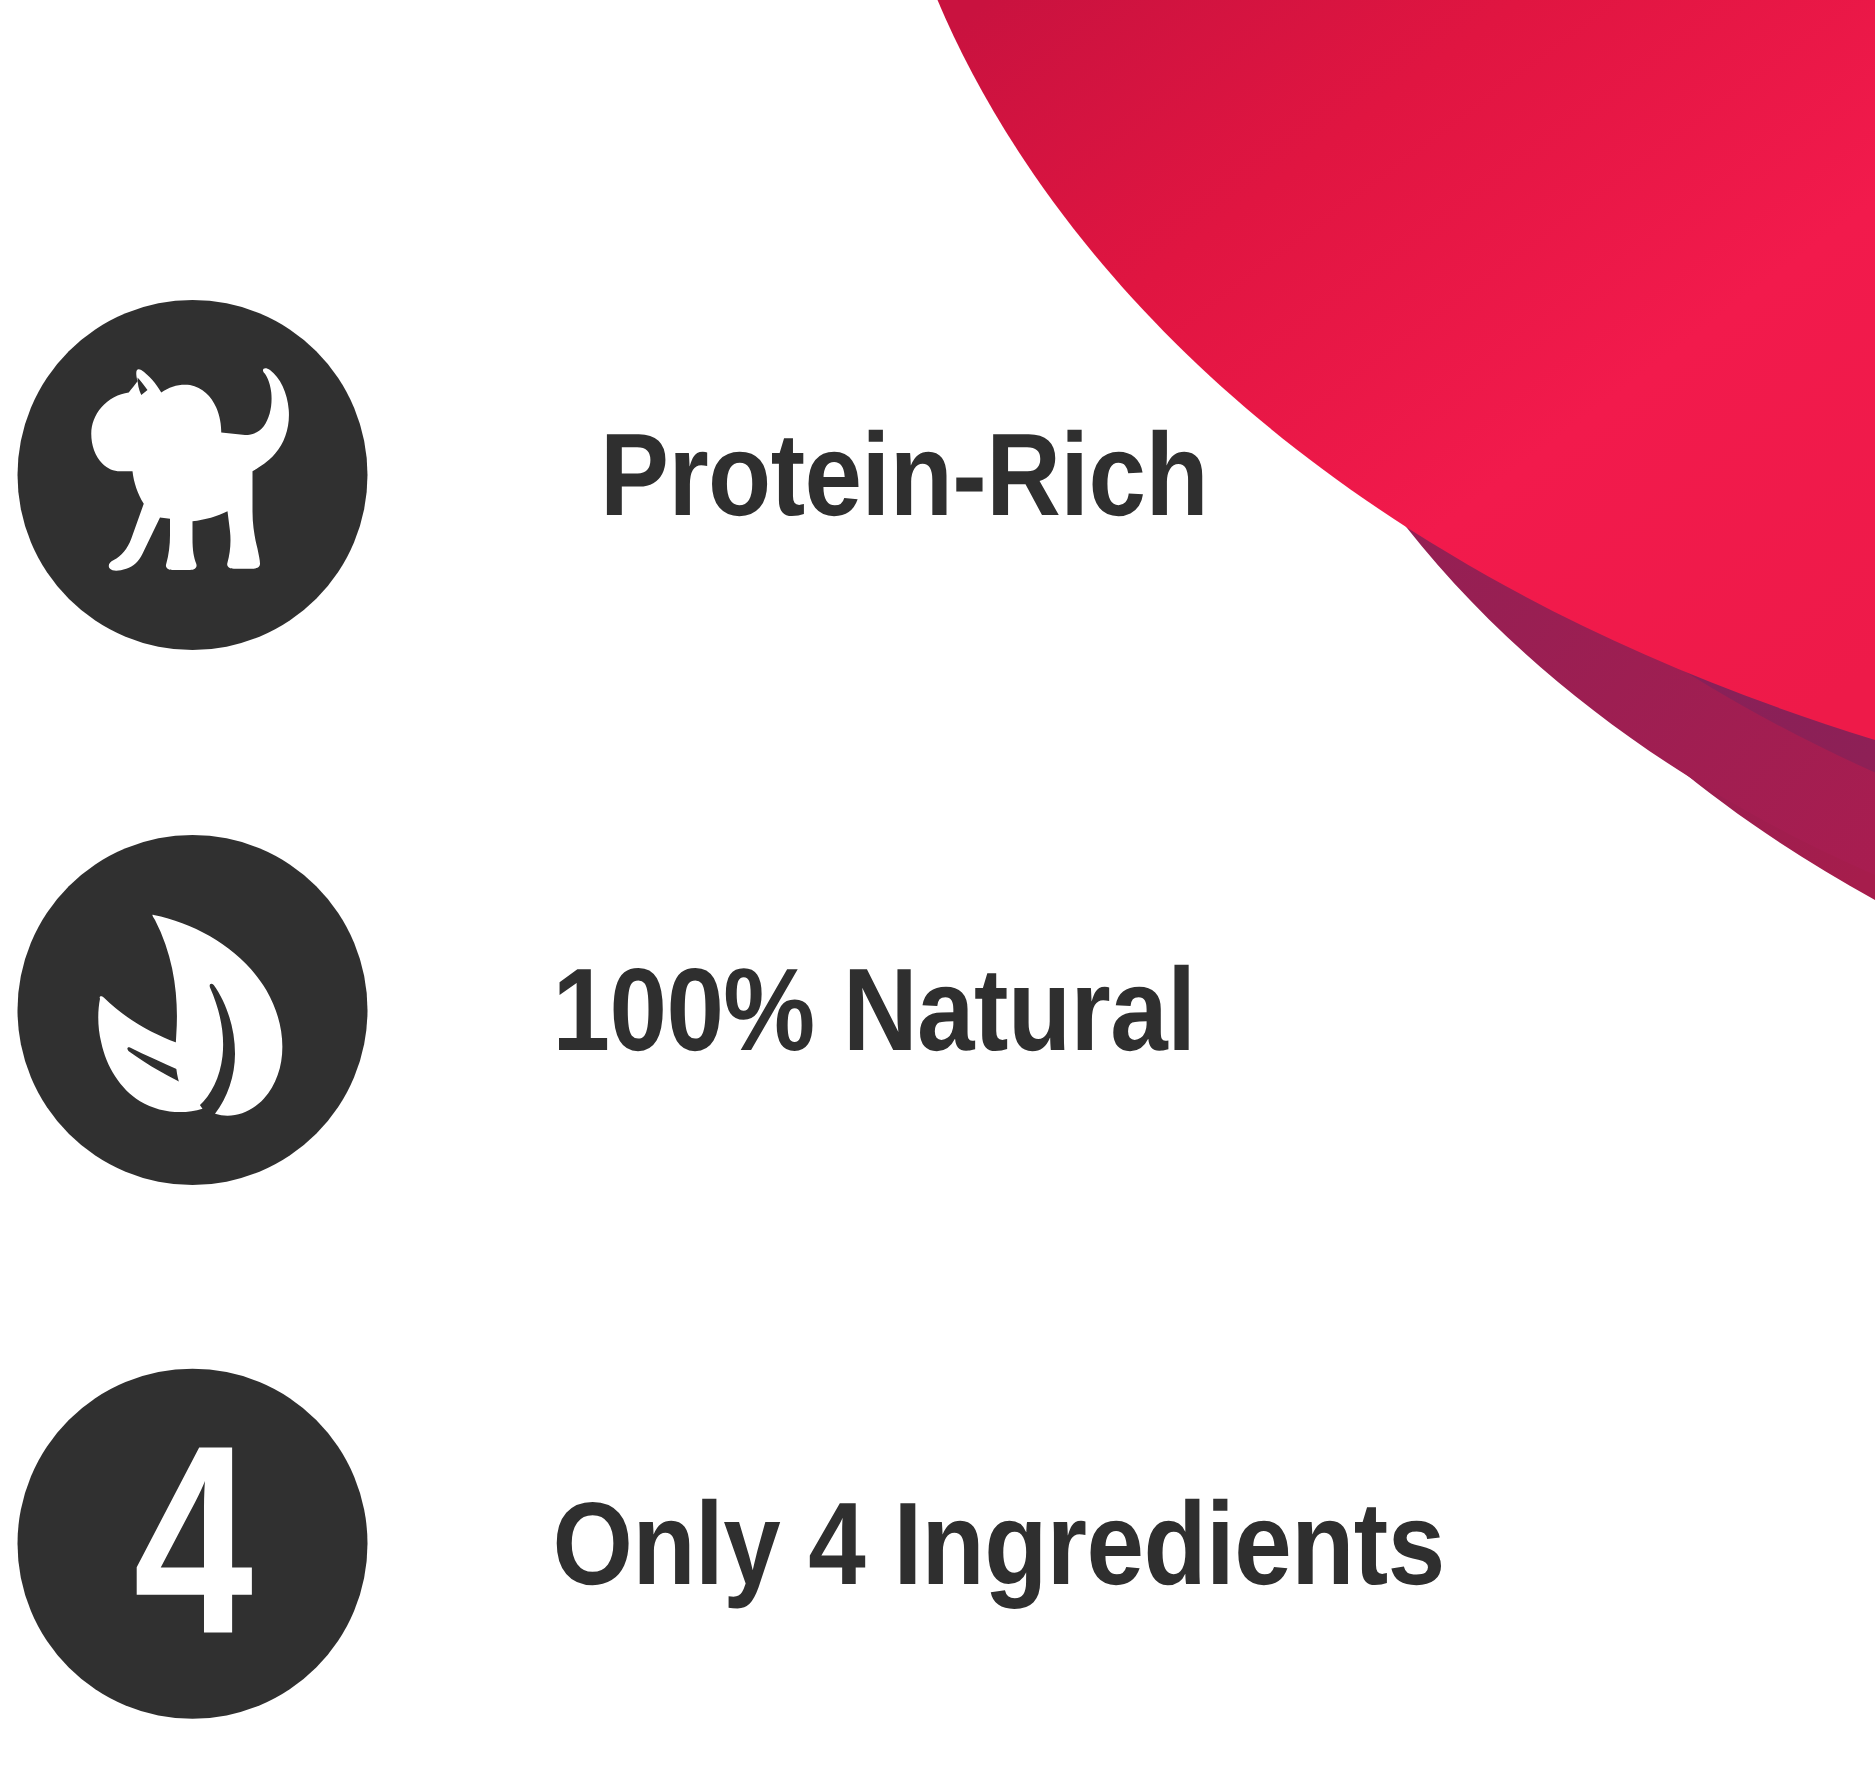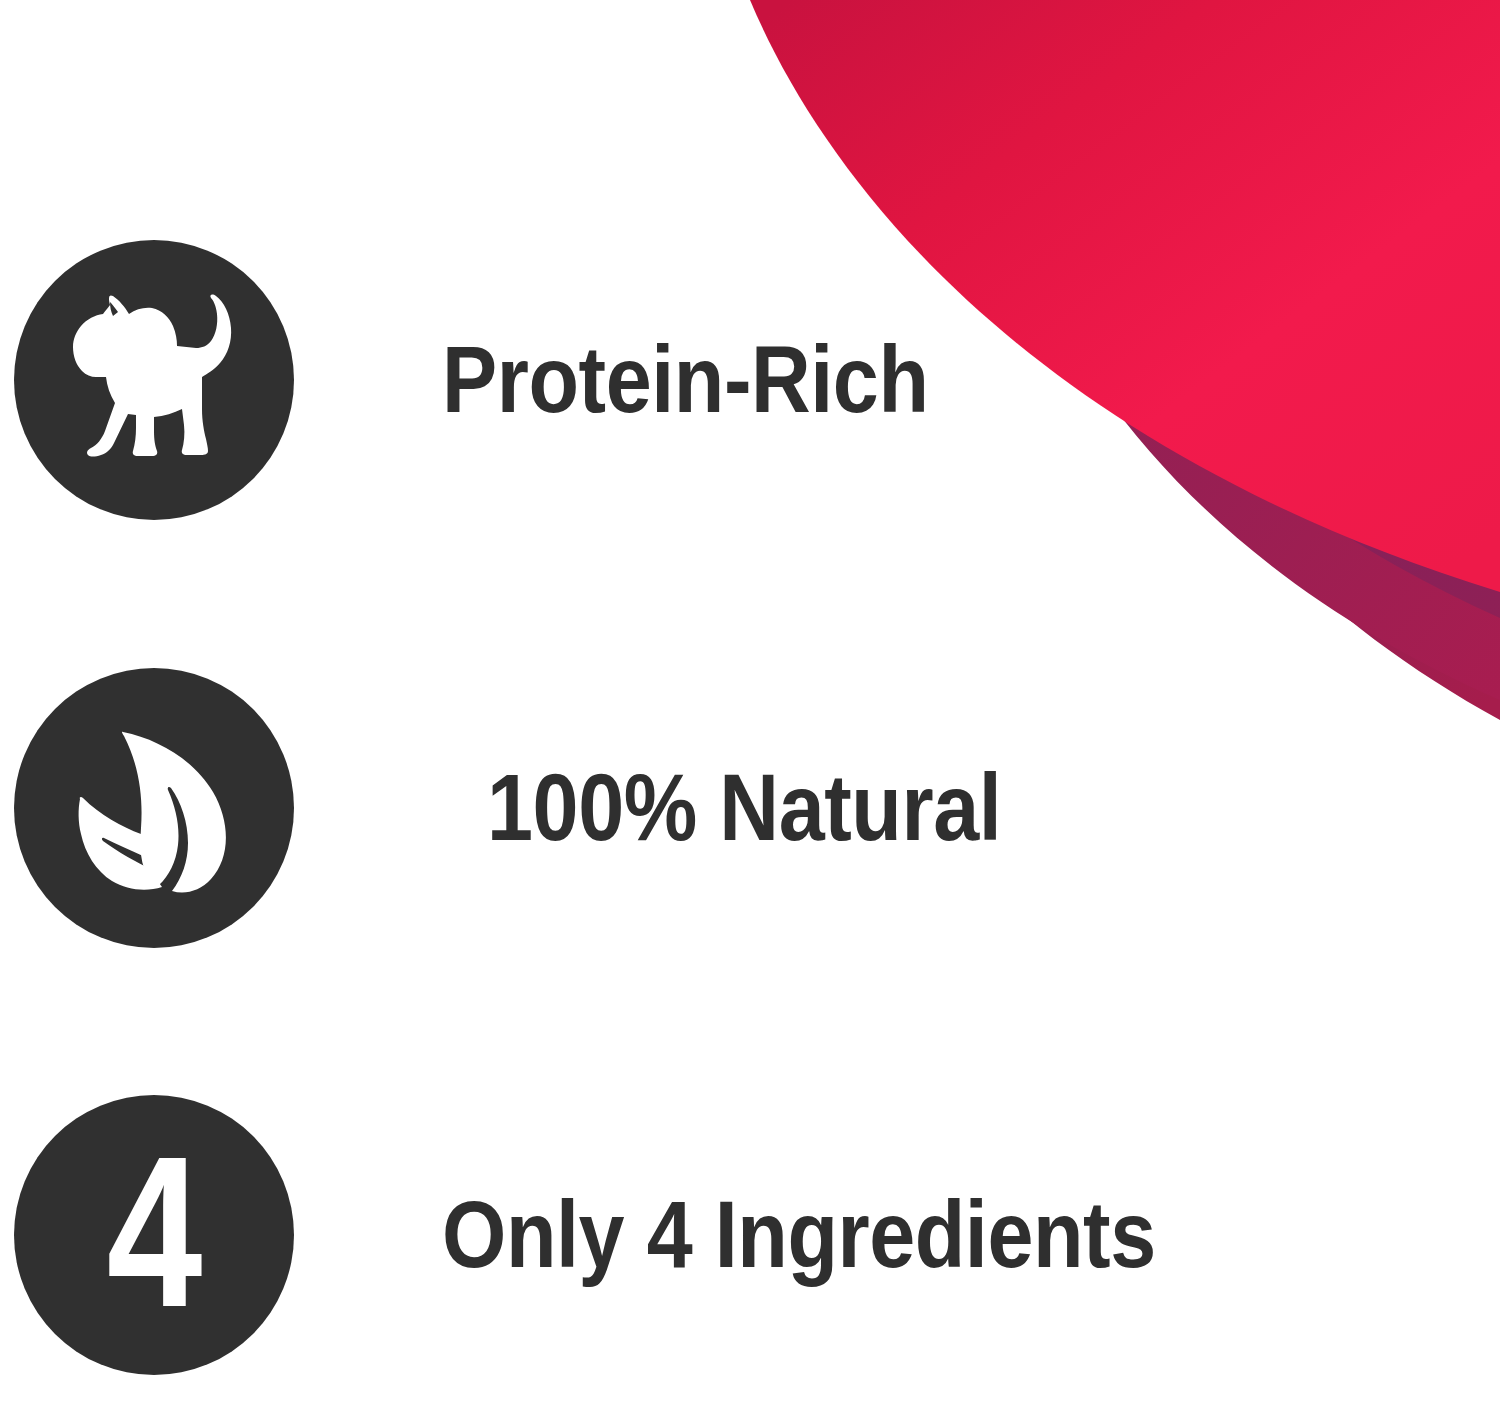--- a/index.html
+++ b/index.html
@@ -28,22 +28,22 @@
 
   
   .feature-row {
     position: absolute;
     left: 0;
     width: 1500px;
     height: 280px;
     display: flex;
     align-items: center;
   }
-  #row-0 { top: 240px; }
-  #row-1 { top: 668px; gap: 45px; }
+  #row-0 { top: 240px; gap: 38px; }
+  #row-1 { top: 668px; }
   #row-2 { top: 1095px; }
 
   .badge {
     position: relative;
     flex: 0 0 auto;
     width: 280px;
     height: 280px;
     margin-left: 14px;
     border-radius: 50%;
     background: #303030;

